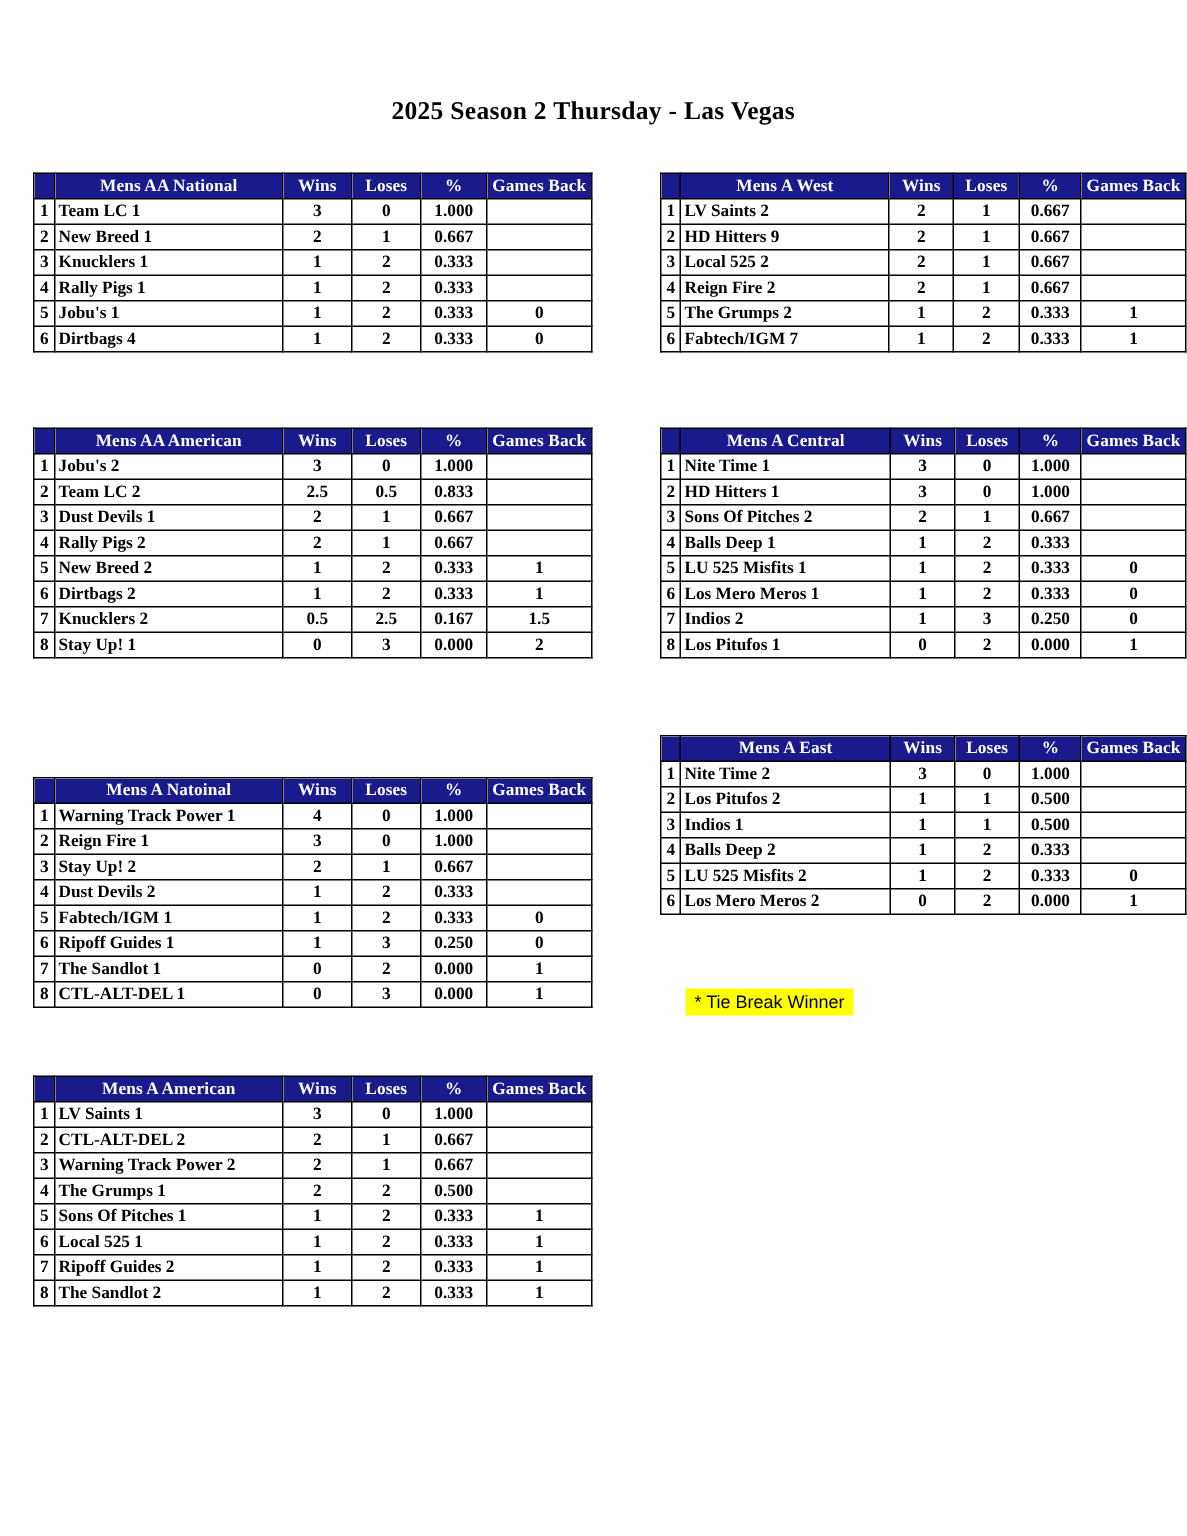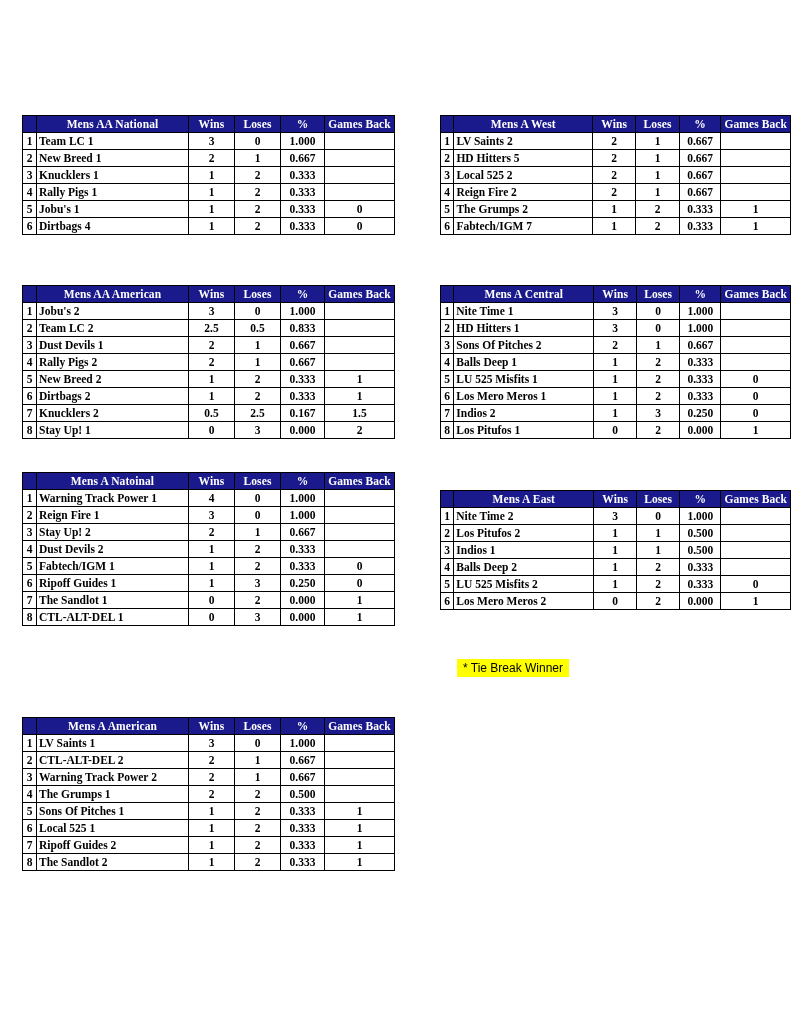--- a/index.html
+++ b/index.html
@@ -89,20 +89,21 @@
     font-weight: normal;
     padding: 2px 6px;
     white-space: nowrap;
   }
 </style>
 </head>
 <body>
 
 <div class="page">
 
+  <div class="doc-title">2025 Season 2 Thursday - Las Vegas</div>
 
   <div class="table-block" id="block-mens-aa-national" style="left: 22px; top: 115px;">
       <table class="standings">
         <colgroup>
           <col style="width: 14px;">
           <col style="width: 152px;">
           <col style="width: 46px;">
           <col style="width: 46px;">
           <col style="width: 44px;">
           <col style="width: 70px;">
@@ -250,21 +251,21 @@
             <td class="rank">8</td>
             <td class="team">Stay Up! 1</td>
             <td class="num">0</td>
             <td class="num">3</td>
             <td class="num">0.000</td>
             <td class="gb">2</td>
           </tr>
         </tbody>
       </table>
     </div>
-  <div class="table-block" id="block-mens-a-national" style="left: 22px; top: 472px;">
+  <div class="table-block" id="block-mens-a-national" style="left: 22px; top: 518px;">
       <table class="standings">
         <colgroup>
           <col style="width: 14px;">
           <col style="width: 152px;">
           <col style="width: 46px;">
           <col style="width: 46px;">
           <col style="width: 44px;">
           <col style="width: 70px;">
         </colgroup>
         <thead>
@@ -457,21 +458,21 @@
           <tr>
             <td class="rank">1</td>
             <td class="team">LV Saints 2</td>
             <td class="num">2</td>
             <td class="num">1</td>
             <td class="num">0.667</td>
             <td class="gb"></td>
           </tr>
           <tr>
             <td class="rank">2</td>
-            <td class="team">HD Hitters 5</td>
+            <td class="team">HD Hitters 9</td>
             <td class="num">2</td>
             <td class="num">1</td>
             <td class="num">0.667</td>
             <td class="gb"></td>
           </tr>
           <tr>
             <td class="rank">3</td>
             <td class="team">Local 525 2</td>
             <td class="num">2</td>
             <td class="num">1</td>

